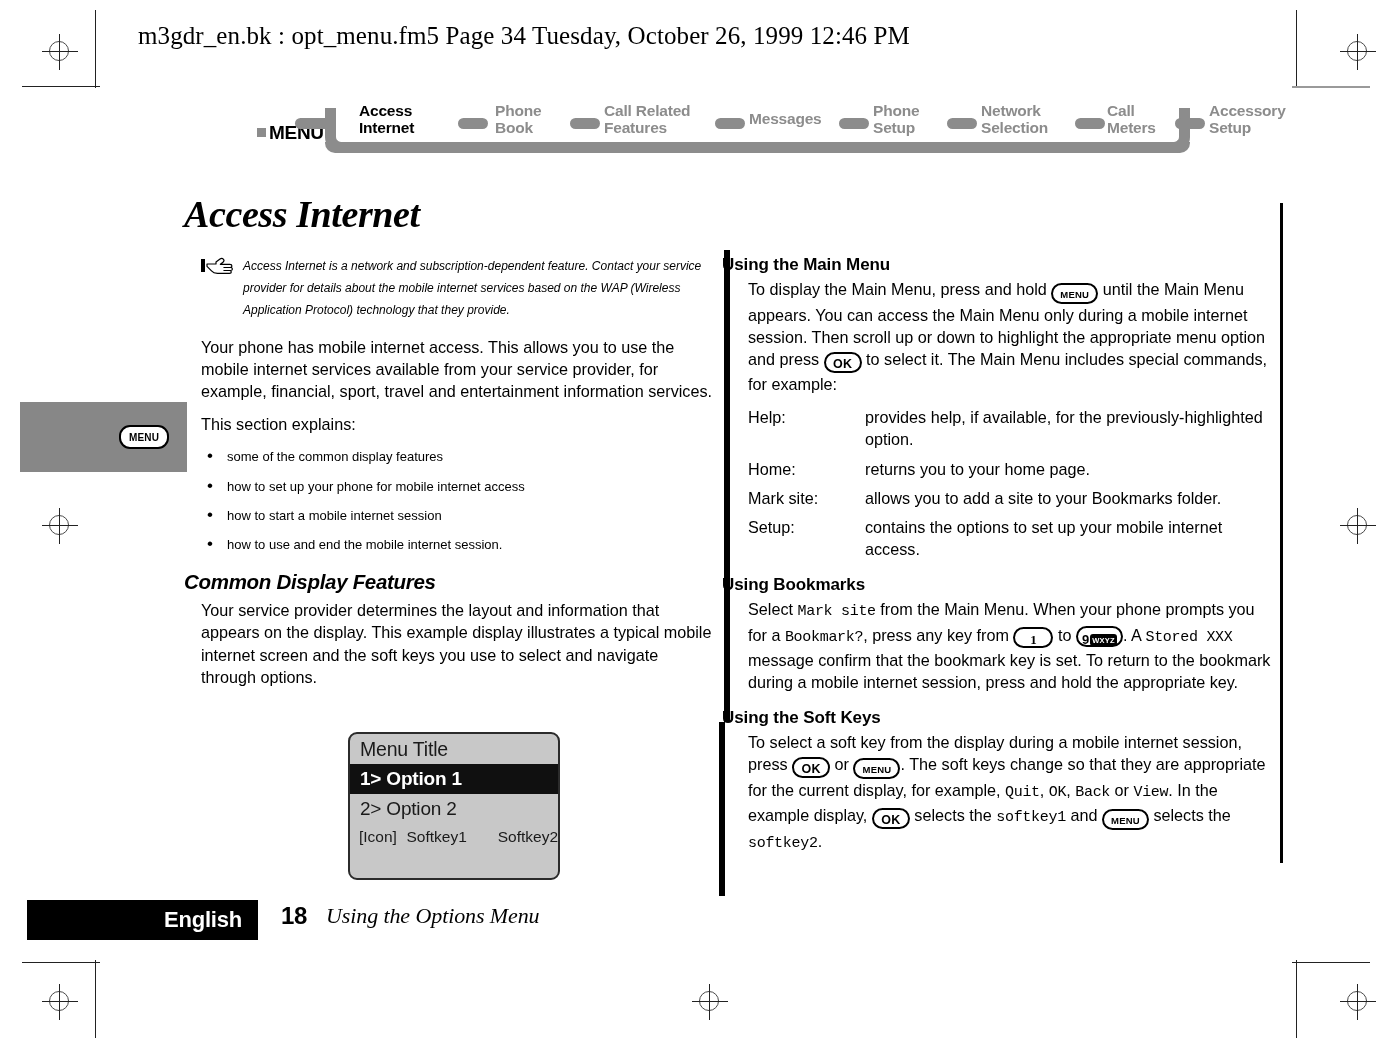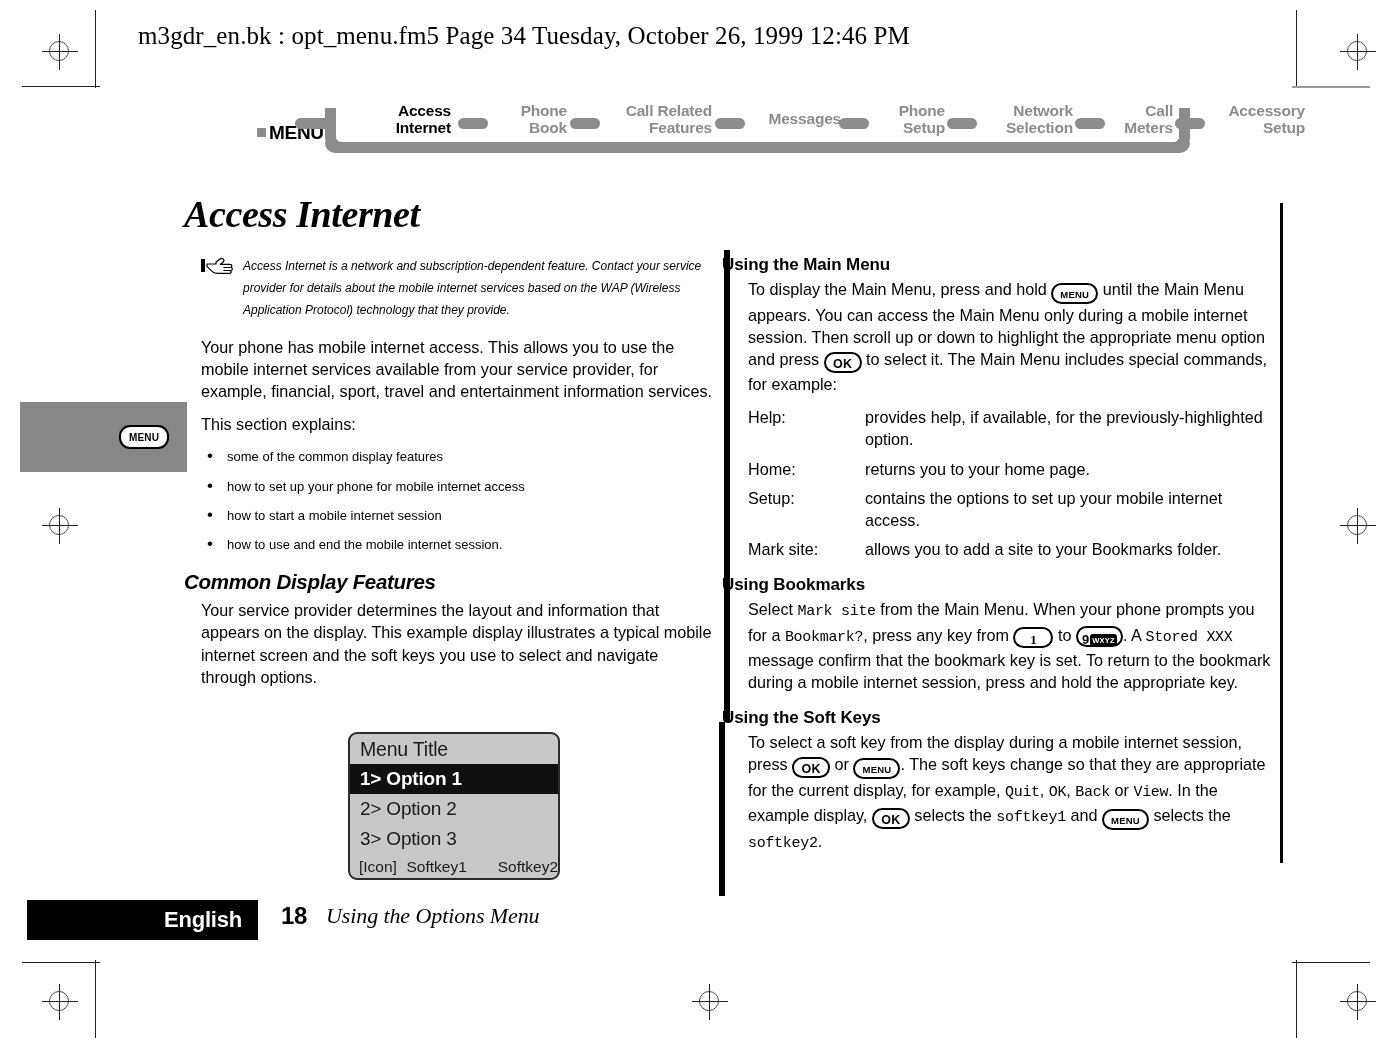--- a/index.html
+++ b/index.html
@@ -115,21 +115,21 @@
     width: 22px;
     height: 45px;
     border-right: 11px solid #8c8c8c;
     border-bottom: 11px solid #8c8c8c;
     border-bottom-right-radius: 16px;
     box-sizing: border-box;
   }
   .mm-item {
     position: absolute;
     top: -2px;
-    text-align: right;
+    text-align: left;
     font-size: 15.5px;
     font-weight: bold;
     line-height: 17px;
     color: #8c8c8c;
     letter-spacing: -0.2px;
   }
   .mm-item.current { color: #000000; }
   .mm-conn {
     position: absolute;
     top: 14px;
@@ -540,21 +540,20 @@
     </ul>
 
     <h2 class="sec-head">Common Display Features</h2>
     <p class="para">Your service provider determines the layout and information that appears on the display. This example display illustrates a typical mobile internet screen and the soft keys you use to select and navigate through options.</p>
   </div>
 
   <div class="phone-display">
     <div class="pd-row title">Menu Title</div>
     <div class="pd-row sel">1&gt; Option 1</div>
     <div class="pd-row">2&gt; Option 2</div>
-    <div class="pd-row">3&gt; Option 3</div>
     <div class="pd-soft">
       <span class="sk-icon">[Icon]</span>
       <span class="sk1">Softkey1</span>
       <span class="sk2">Softkey2</span>
     </div>
   </div>
 
   <div class="col-right">
 
     <h3 class="sub-head">Using the Main Menu</h3>
@@ -563,27 +562,27 @@
     <div class="deflist">
       <div class="defrow">
         <span class="dt">Help:</span>
         <span class="dd">provides help, if available, for the previously-highlighted option.</span>
       </div>
       <div class="defrow">
         <span class="dt">Home:</span>
         <span class="dd">returns you to your home page.</span>
       </div>
       <div class="defrow">
+        <span class="dt">Mark site:</span>
+        <span class="dd">allows you to add a site to your Bookmarks folder.</span>
+      </div>
+      <div class="defrow">
         <span class="dt">Setup:</span>
         <span class="dd">contains the options to set up your mobile internet access.</span>
       </div>
-      <div class="defrow">
-        <span class="dt">Mark site:</span>
-        <span class="dd">allows you to add a site to your Bookmarks folder.</span>
-      </div>
     </div>
 
     <h3 class="sub-head spaced">Using Bookmarks</h3>
     <p class="para"><span>Select </span><span class="lcd">Mark site</span><span> from the Main Menu. When your phone prompts you for a </span><span class="lcd">Bookmark?</span><span>, press any key from </span><span class="key key-1">1</span><span> to </span><span class="key key-9"><span class="d9">9</span><span class="abc">WXYZ</span></span><span>. A </span><span class="lcd">Stored XXX</span><span> message confirm that the bookmark key is set. To return to the bookmark during a mobile internet session, press and hold the appropriate key.</span></p>
 
     <h3 class="sub-head spaced">Using the Soft Keys</h3>
     <p class="para"><span>To select a soft key from the display during a mobile internet session, press </span><span class="key key-ok">OK</span><span> or </span><span class="key key-menu">MENU</span><span>. The soft keys change so that they are appropriate for the current display, for example, </span><span class="lcd">Quit</span><span>, </span><span class="lcd">OK</span><span>, </span><span class="lcd">Back</span><span> or </span><span class="lcd">View</span><span>. In the example display, </span><span class="key key-ok">OK</span><span> selects the </span><span class="lcd">softkey1</span><span> and </span><span class="key key-menu">MENU</span><span> selects the </span><span class="lcd">softkey2</span><span>.</span></p>
   </div>
 
   <div class="footer-lang">English</div>

